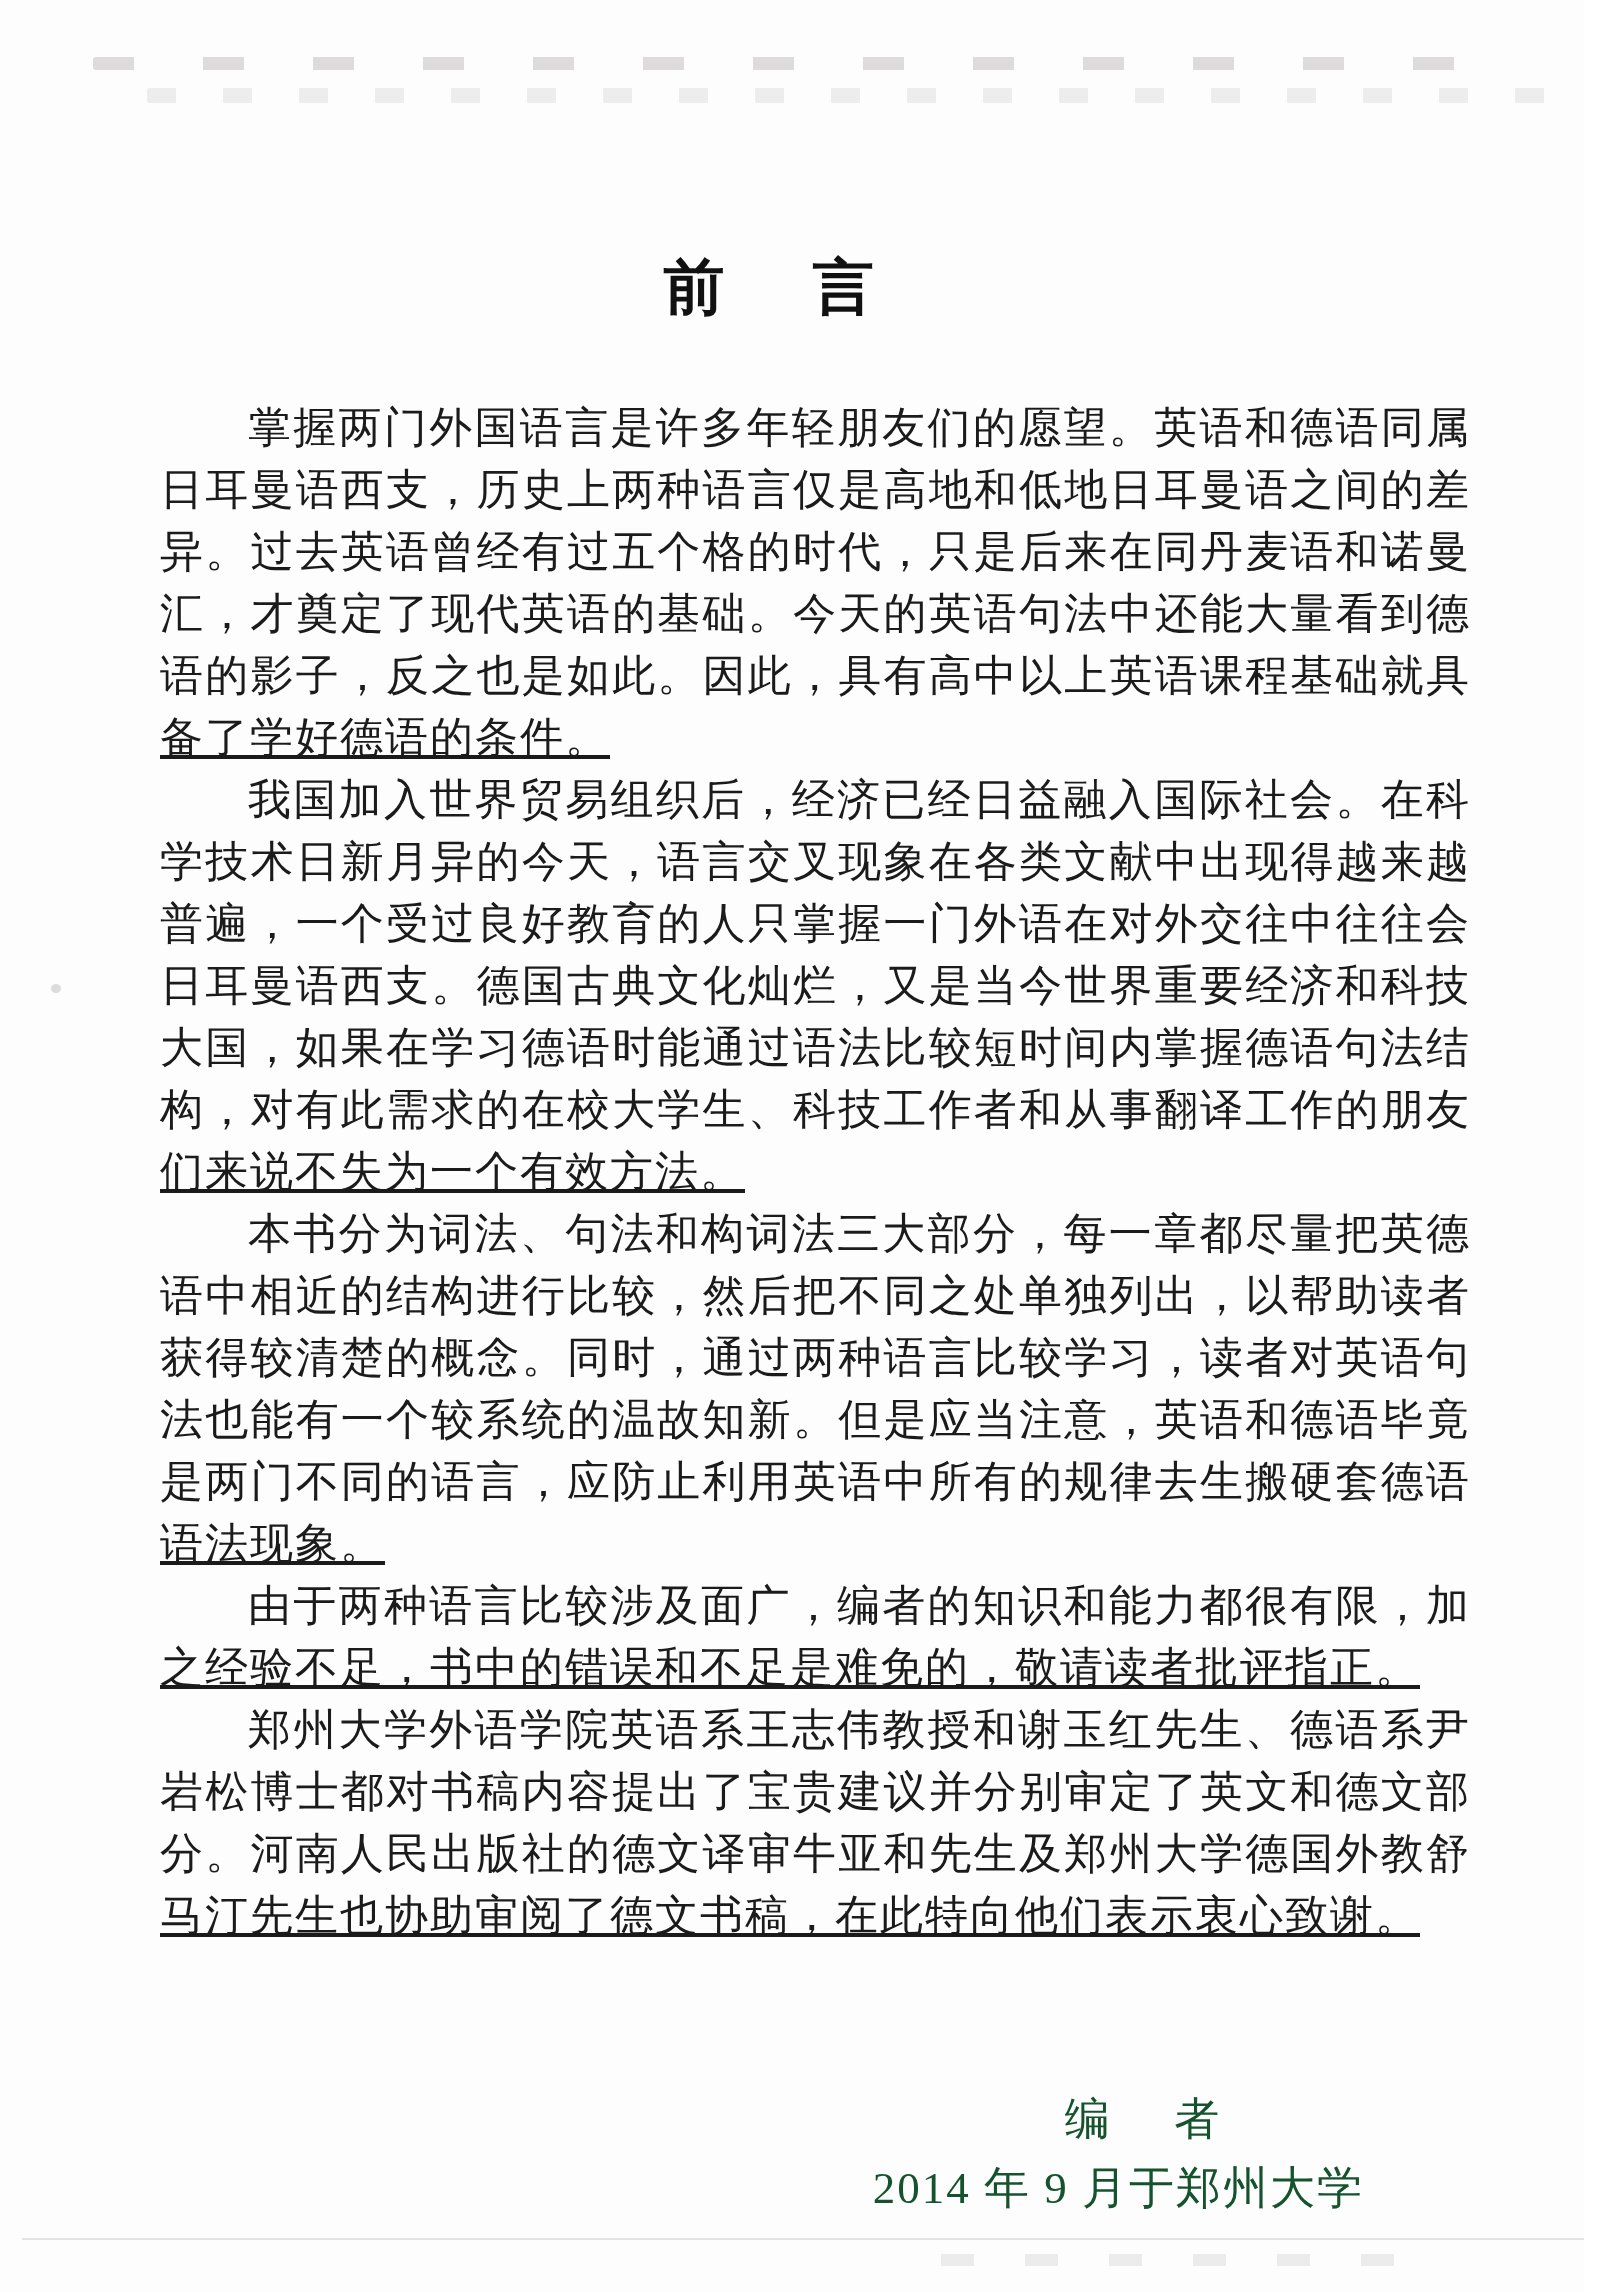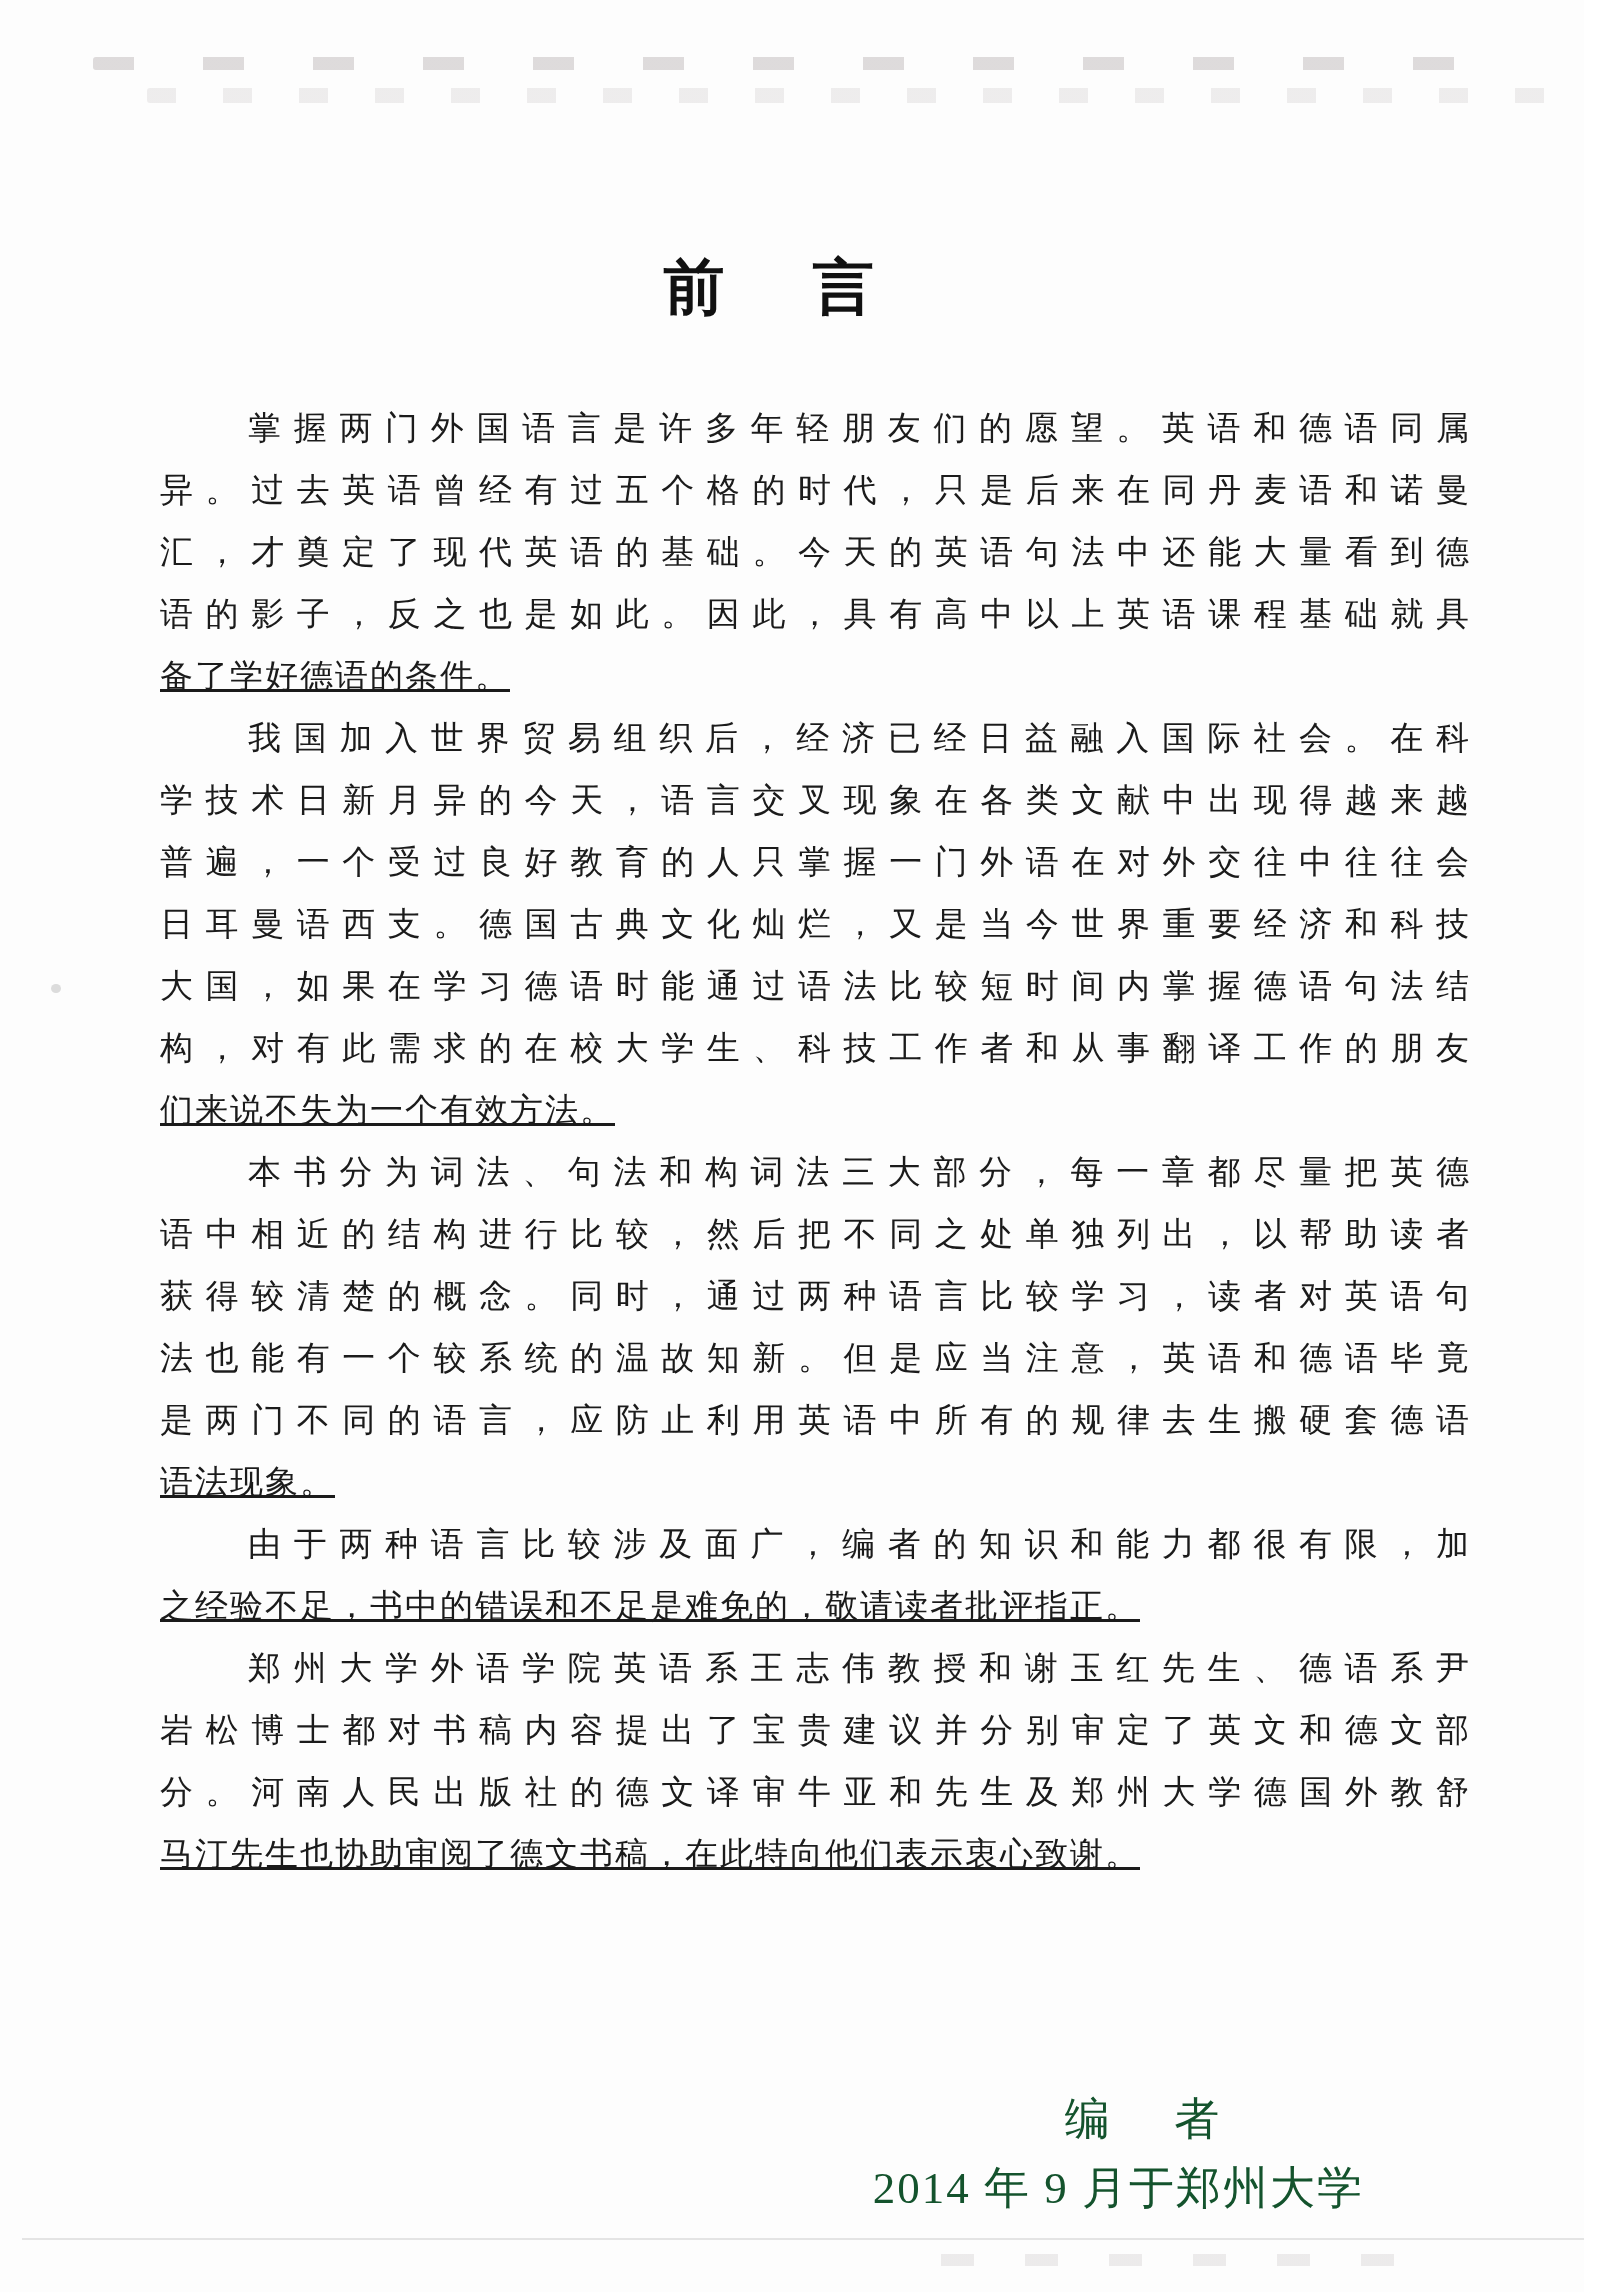--- a/index.html
+++ b/index.html
@@ -56,21 +56,21 @@
     font-size: 61px;
     letter-spacing: 13.7px;
     color: #111111;
     white-space: pre;
   }
 
   
   .body-text {
     position: absolute;
     top: 397px; left: 160px; width: 1311px;
-    font-size: 33px;
+    font-size: 43px;
     color: #1b1b1b;
   }
   .line {
     height: 62px;
     line-height: 62px;
     letter-spacing: 2px;
     white-space: nowrap;
     text-align: justify;
     text-align-last: justify;
     text-justify: inter-character;
@@ -110,20 +110,21 @@
 
 <div class="page">
 
   <div class="artifact dash-row-1"></div>
   <div class="artifact dash-row-2"></div>
 
   <h1 class="title">前　言</h1>
 
   <div class="body-text" id="body-text">
       <div class="line first">掌握两门外国语言是许多年轻朋友们的愿望。英语和德语同属</div>
+      <div class="line">日耳曼语西支，历史上两种语言仅是高地和低地日耳曼语之间的差</div>
       <div class="line">异。过去英语曾经有过五个格的时代，只是后来在同丹麦语和诺曼</div>
       <div class="line">汇，才奠定了现代英语的基础。今天的英语句法中还能大量看到德</div>
       <div class="line">语的影子，反之也是如此。因此，具有高中以上英语课程基础就具</div>
       <div class="line last">备了学好德语的条件。</div>
       <div class="line first">我国加入世界贸易组织后，经济已经日益融入国际社会。在科</div>
       <div class="line">学技术日新月异的今天，语言交叉现象在各类文献中出现得越来越</div>
       <div class="line">普遍，一个受过良好教育的人只掌握一门外语在对外交往中往往会</div>
       <div class="line">日耳曼语西支。德国古典文化灿烂，又是当今世界重要经济和科技</div>
       <div class="line">大国，如果在学习德语时能通过语法比较短时间内掌握德语句法结</div>
       <div class="line">构，对有此需求的在校大学生、科技工作者和从事翻译工作的朋友</div>

